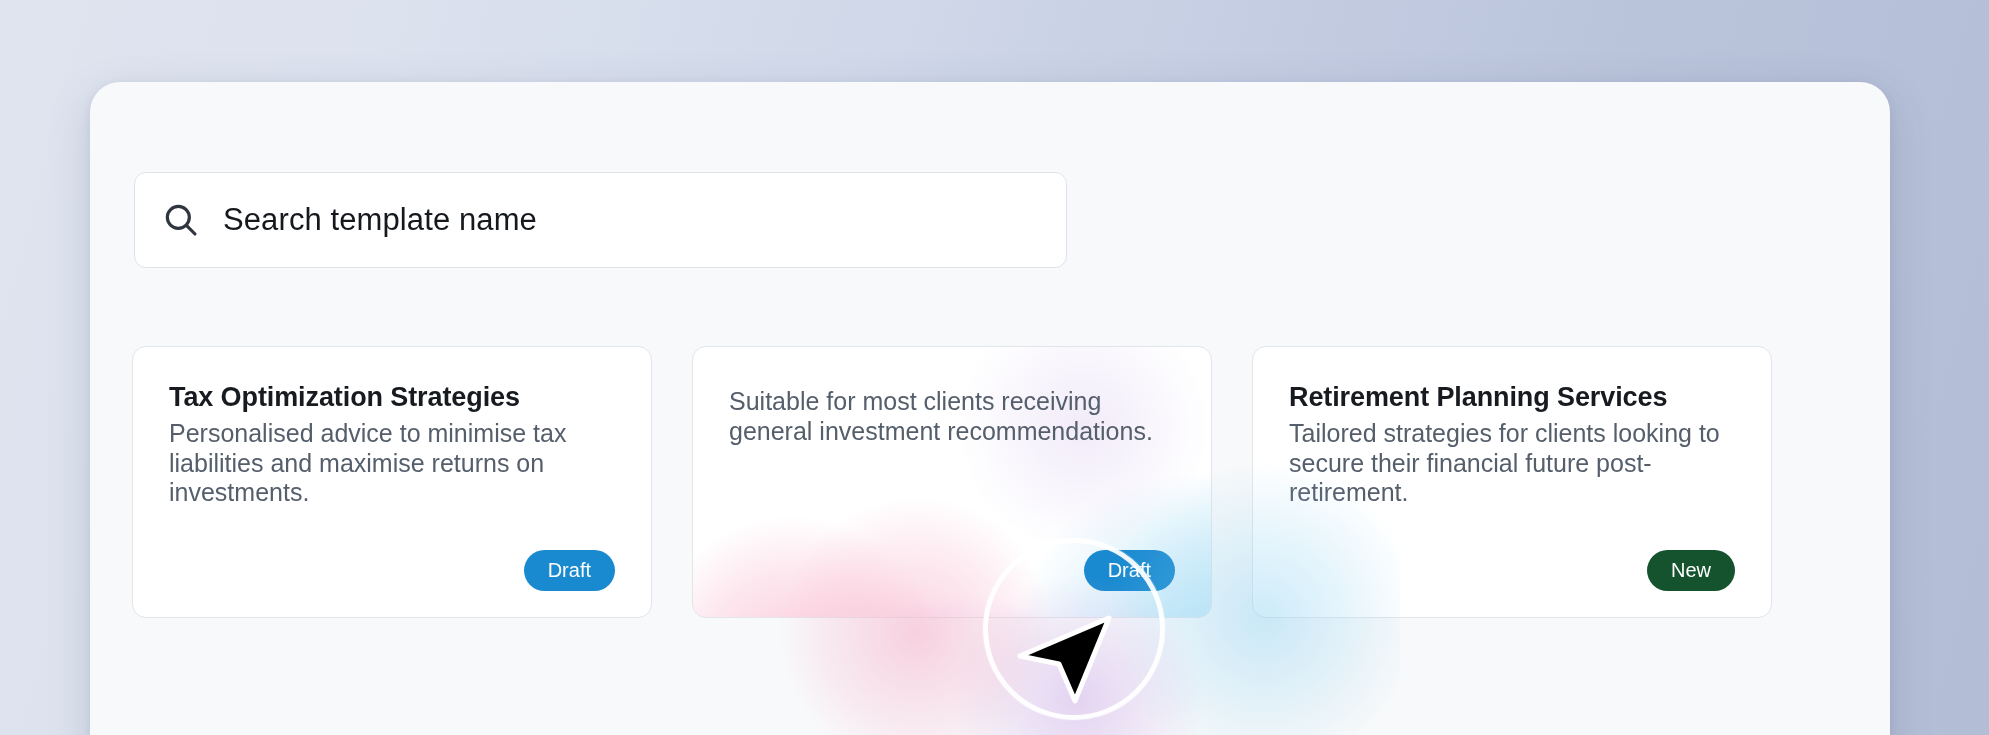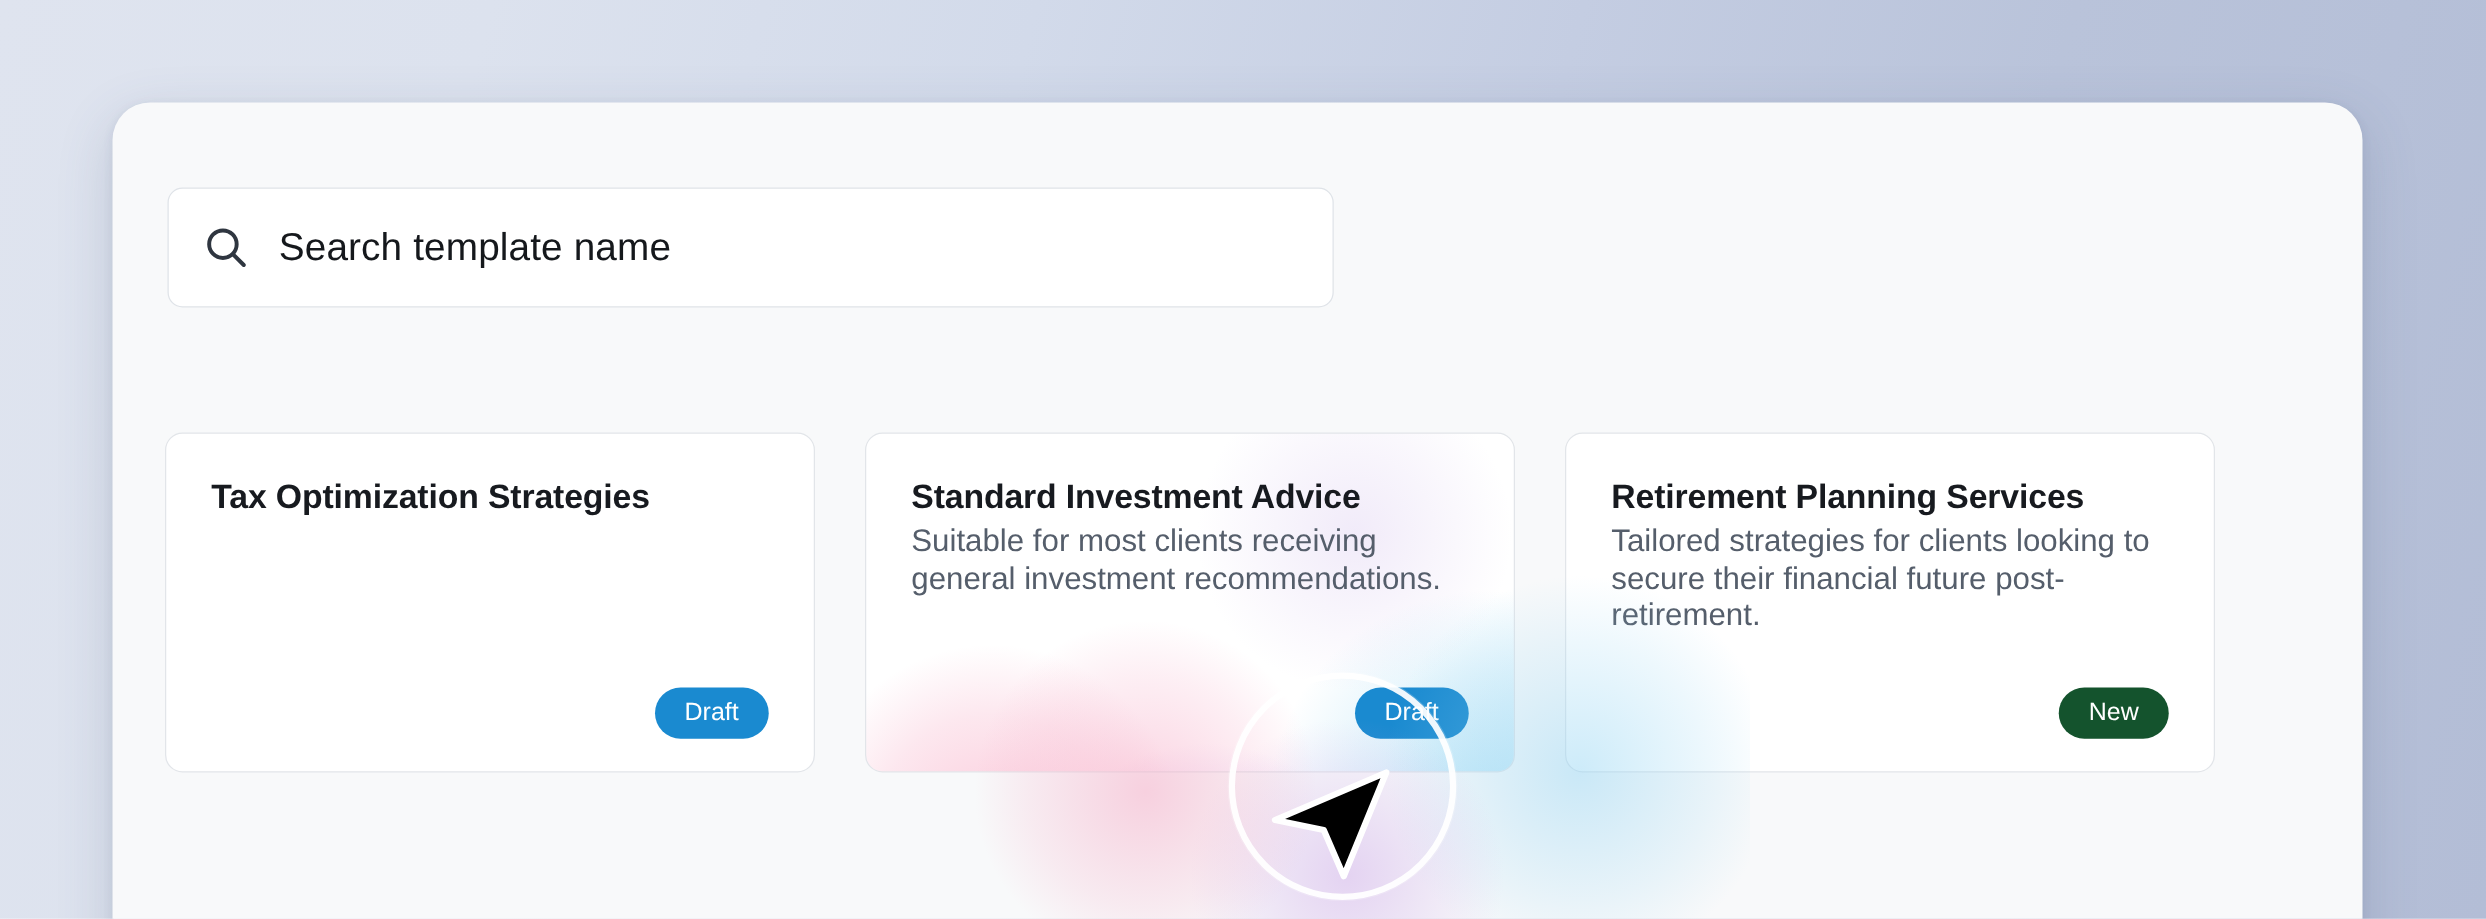--- a/index.html
+++ b/index.html
@@ -47,20 +47,21 @@
   #search-box {
     width: 933px;
     height: 96px;
     background: #ffffff;
     border: 1.5px solid #dfe3e8;
     border-radius: 12px;
     display: flex;
     align-items: center;
     padding: 0 26px;
     gap: 22px;
+    margin-top: 22px;
   }
 
   #search-icon { flex: 0 0 auto; display: block; }
 
   #search-input {
     border: 0;
     outline: 0;
     background: transparent;
     font-family: "Liberation Sans", sans-serif;
     font-size: 31px;
@@ -191,28 +192,28 @@
         </svg>
       </span>
       <input id="search-input" type="text" placeholder="Search template name" style="">
     </div>
   </div>
 
   <div id="card-grid">
 
     <div class="template-card">
       <div class="card-title">Tax Optimization Strategies</div>
+      <div class="card-desc">Personalised advice to minimise tax liabilities and maximise returns on investments.</div>
       <div class="badge-row">
         <span class="badge" style="background-color: rgb(26, 138, 208);">Draft</span>
       </div>
     </div>
 
     <div class="template-card">
       <div class="card-glow"></div>
-      <div class="card-title">Standard Investment Advice</div>
       <div class="card-desc">Suitable for most clients receiving general investment recommendations.</div>
       <div class="badge-row">
         <span class="badge" style="background-color: rgb(26, 138, 208);">Draft</span>
       </div>
     </div>
 
     <div class="template-card">
       <div class="card-title">Retirement Planning Services</div>
       <div class="card-desc">Tailored strategies for clients looking to secure their financial future post-retirement.</div>
       <div class="badge-row">

